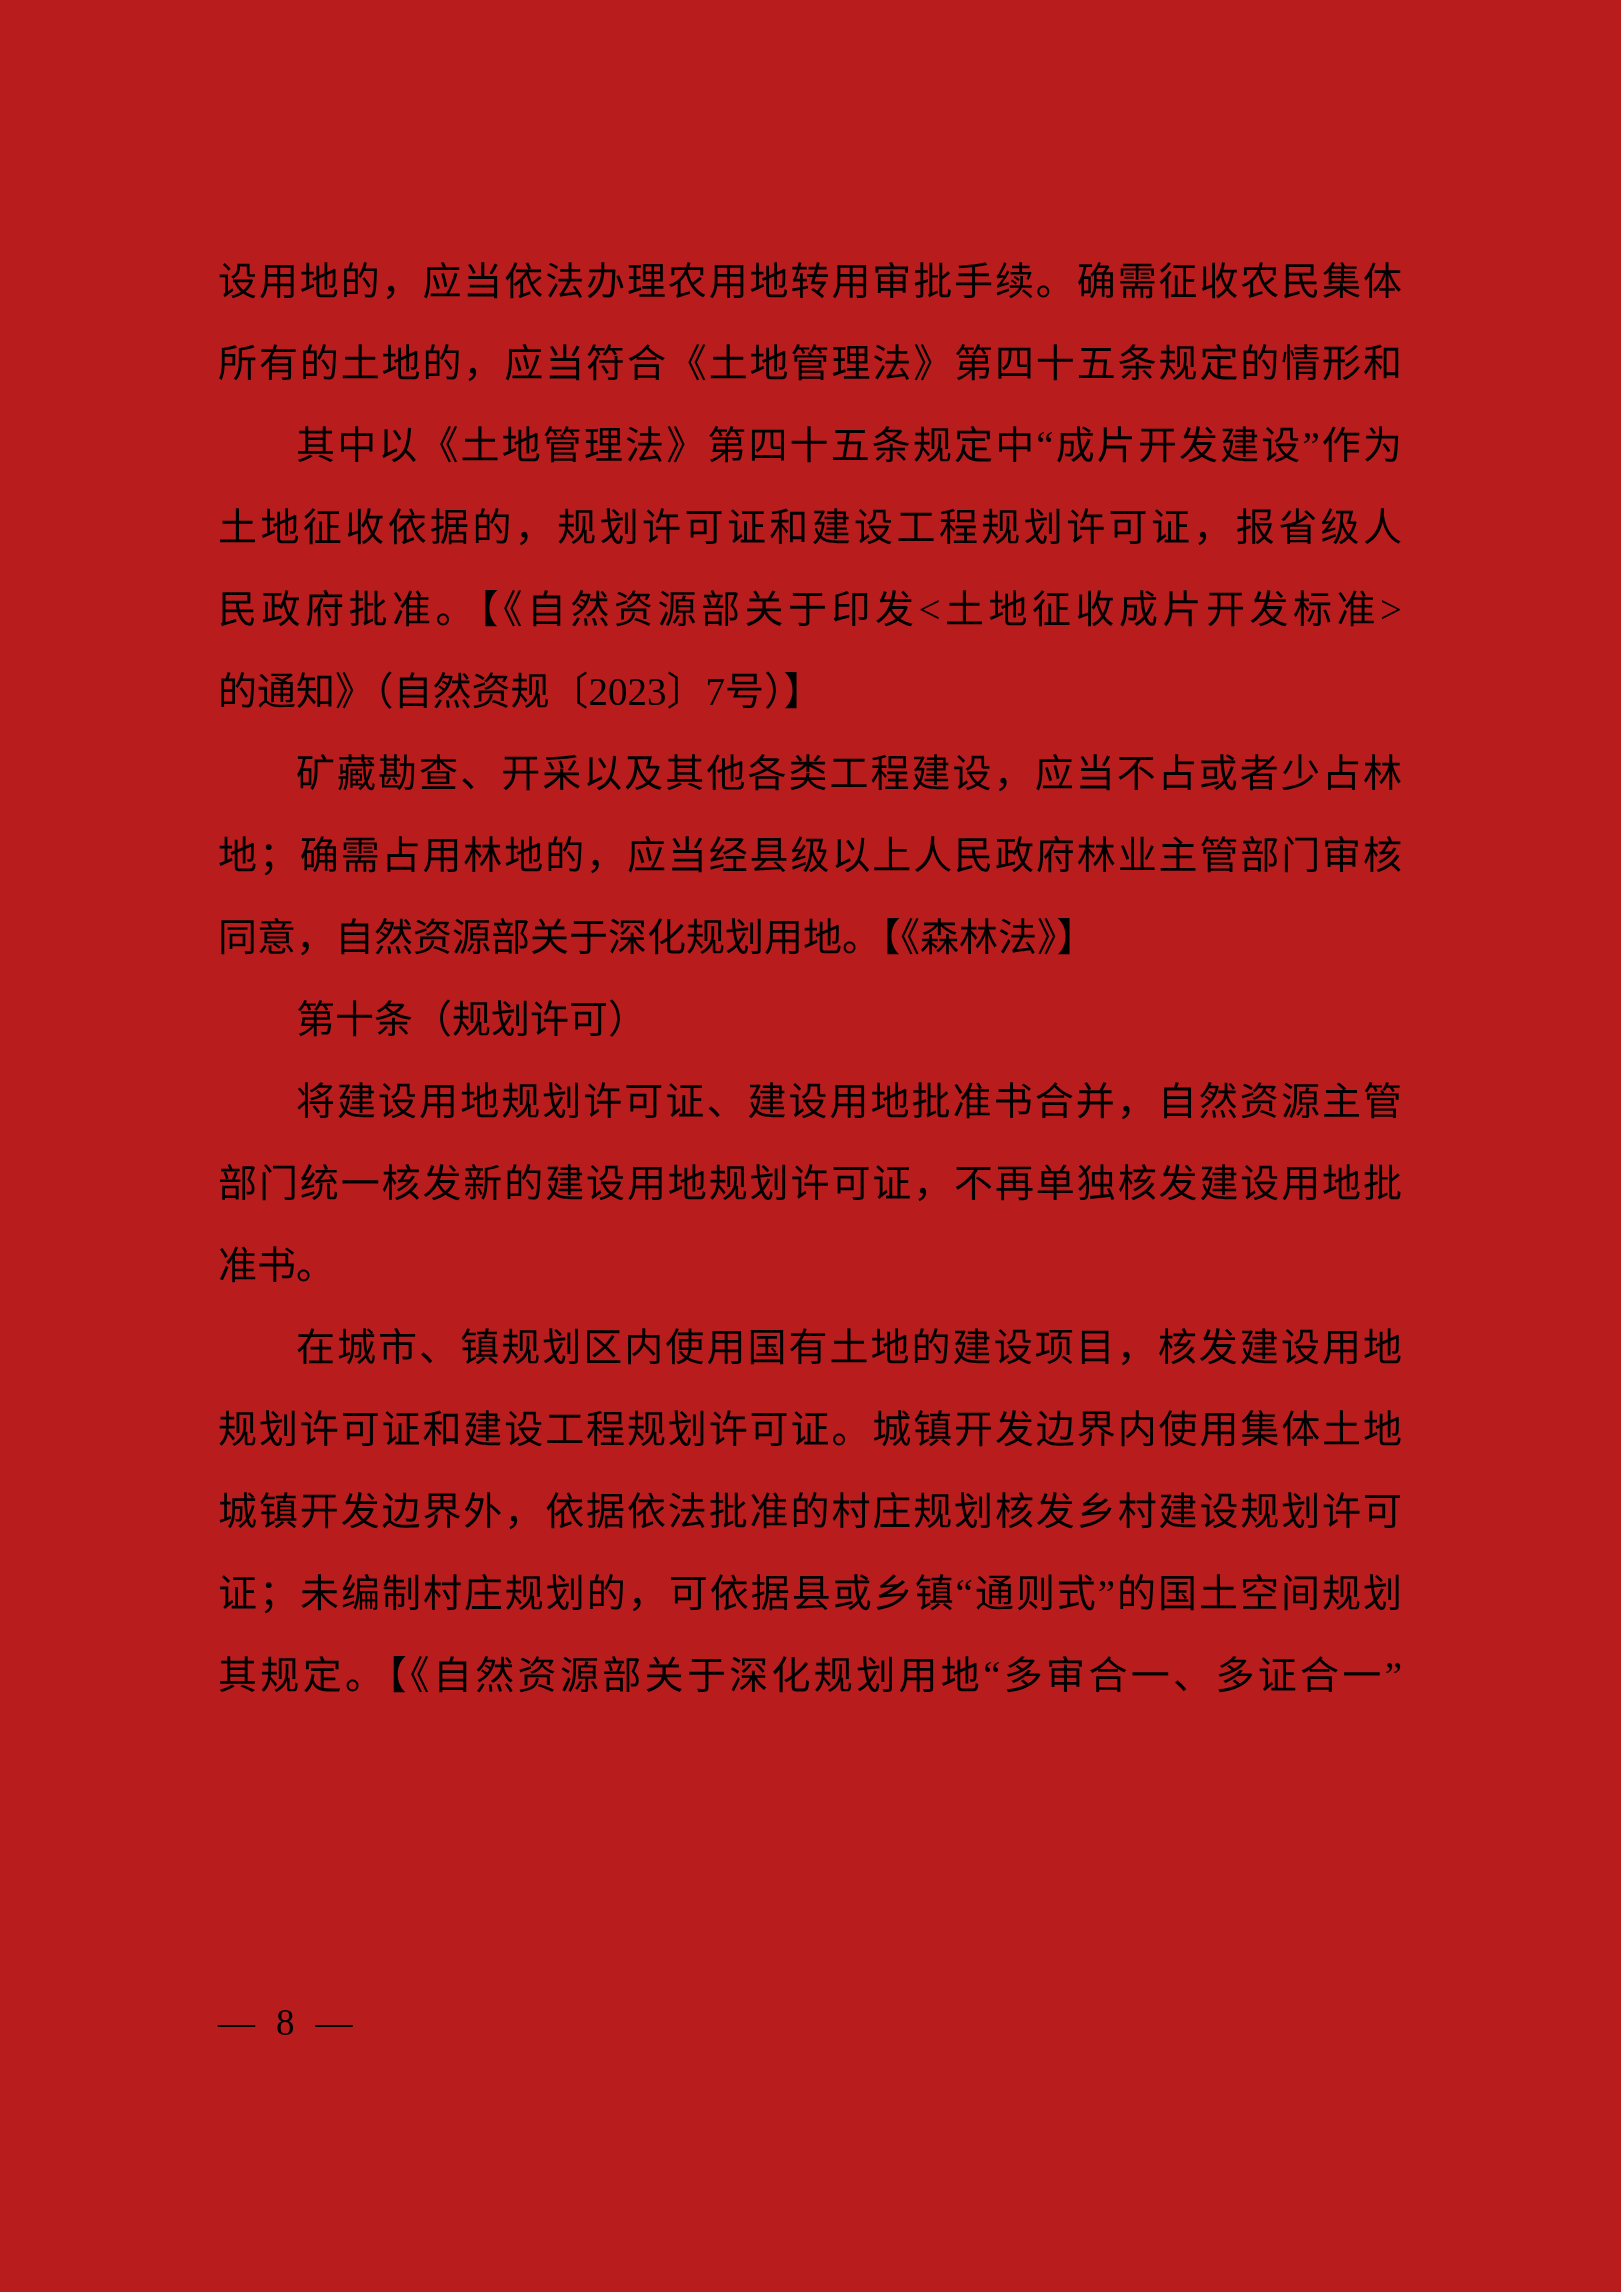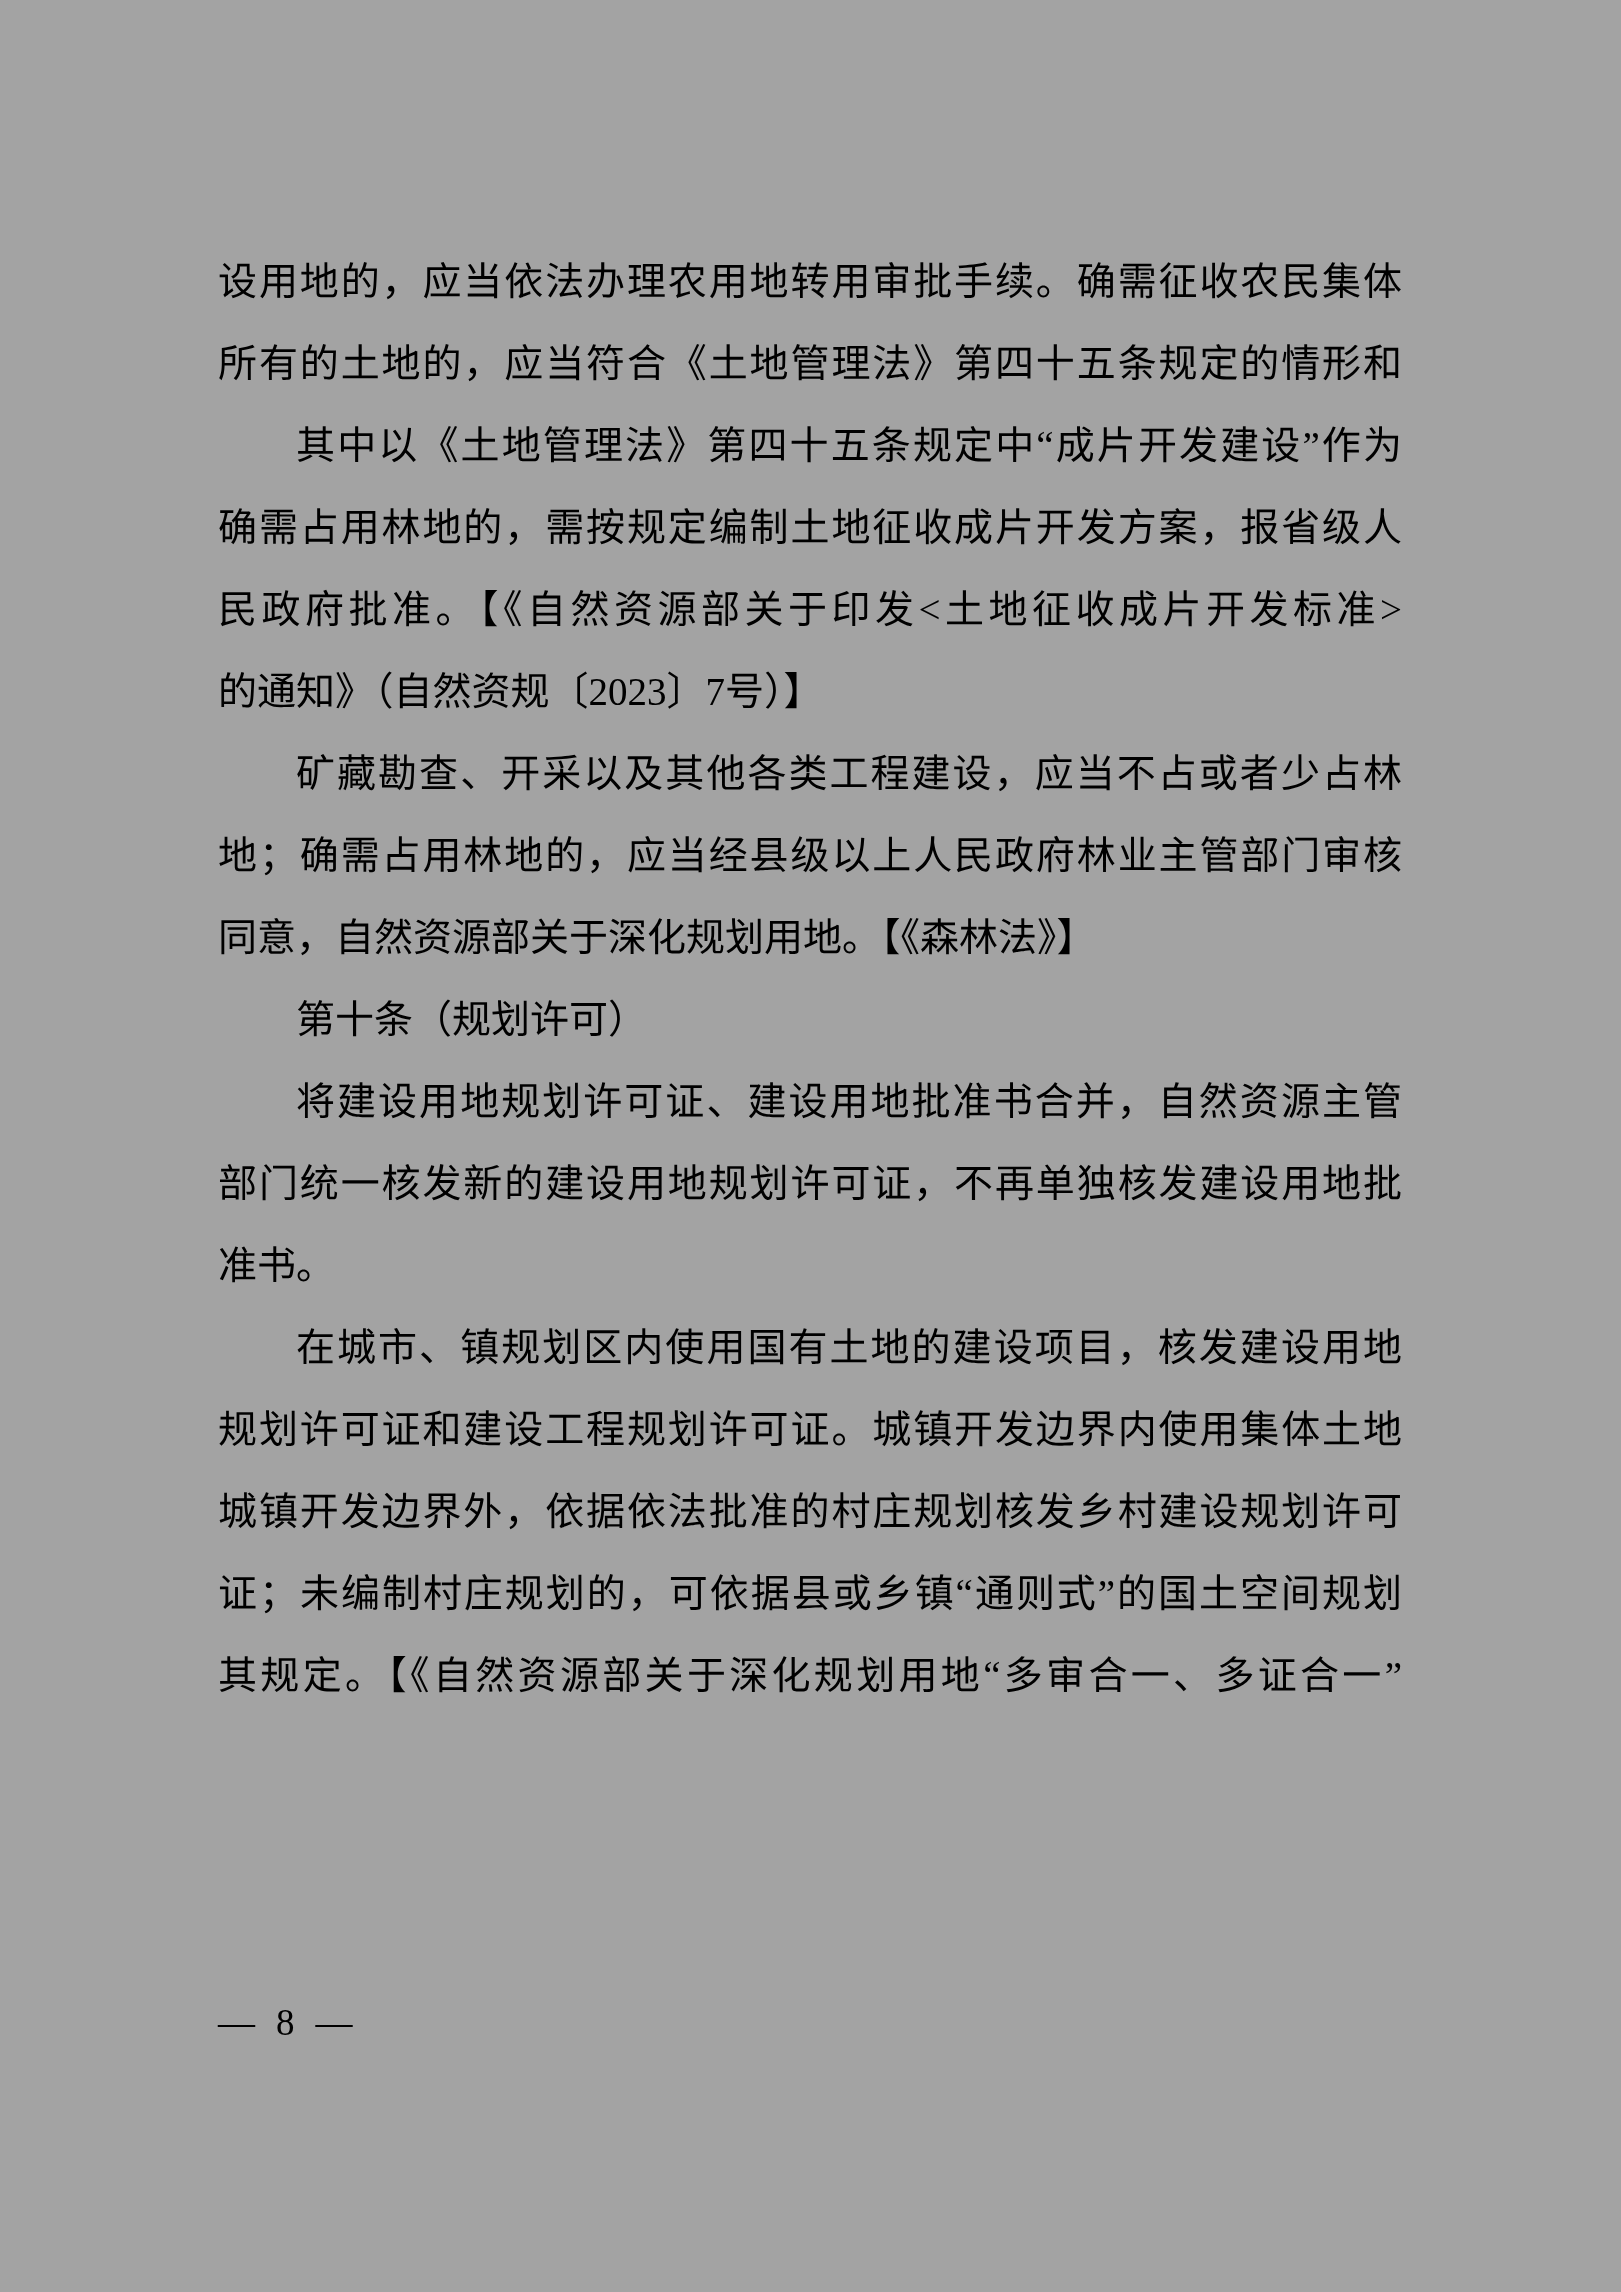--- a/index.html
+++ b/index.html
@@ -11,21 +11,21 @@
     position: relative;
     width: 1621px;
     height: 2293px;
     overflow: hidden;
     font-family: "Liberation Serif", "DejaVu Serif", serif;
     color: #000000;
   }
   .page {
     position: absolute;
     inset: 0;
-    background: #a3a3a3;
+    background: #b91c1c;
   }
   .content {
     position: absolute;
     left: 218px;
     top: 241px;
     width: 1184px;
   }
   .line {
     height: 82px;
     line-height: 82px;
@@ -58,21 +58,21 @@
 </style>
 </head>
 <body>
 
 <div class="page">
 
   <div class="content">
     <div class="line justify">设用地的，应当依法办理农用地转用审批手续。确需征收农民集体</div>
     <div class="line justify">所有的土地的，应当符合《土地管理法》第四十五条规定的情形和</div>
     <div class="line justify indent">其中以《土地管理法》第四十五条规定中“成片开发建设”作为</div>
-    <div class="line justify">确需占用林地的，需按规定编制土地征收成片开发方案，报省级人</div>
+    <div class="line justify">土地征收依据的，规划许可证和建设工程规划许可证，报省级人</div>
     <div class="line justify">民政府批准。【《自然资源部关于印发&lt;土地征收成片开发标准&gt;</div>
     <div class="line">的通知》（自然资规〔2023〕7号）】</div>
     <div class="line justify indent">矿藏勘查、开采以及其他各类工程建设，应当不占或者少占林</div>
     <div class="line justify">地；确需占用林地的，应当经县级以上人民政府林业主管部门审核</div>
     <div class="line">同意，自然资源部关于深化规划用地。【《森林法》】</div>
     <div class="line heading indent">第十条（规划许可）</div>
     <div class="line justify indent">将建设用地规划许可证、建设用地批准书合并，自然资源主管</div>
     <div class="line justify">部门统一核发新的建设用地规划许可证，不再单独核发建设用地批</div>
     <div class="line">准书。</div>
     <div class="line justify indent">在城市、镇规划区内使用国有土地的建设项目，核发建设用地</div>

